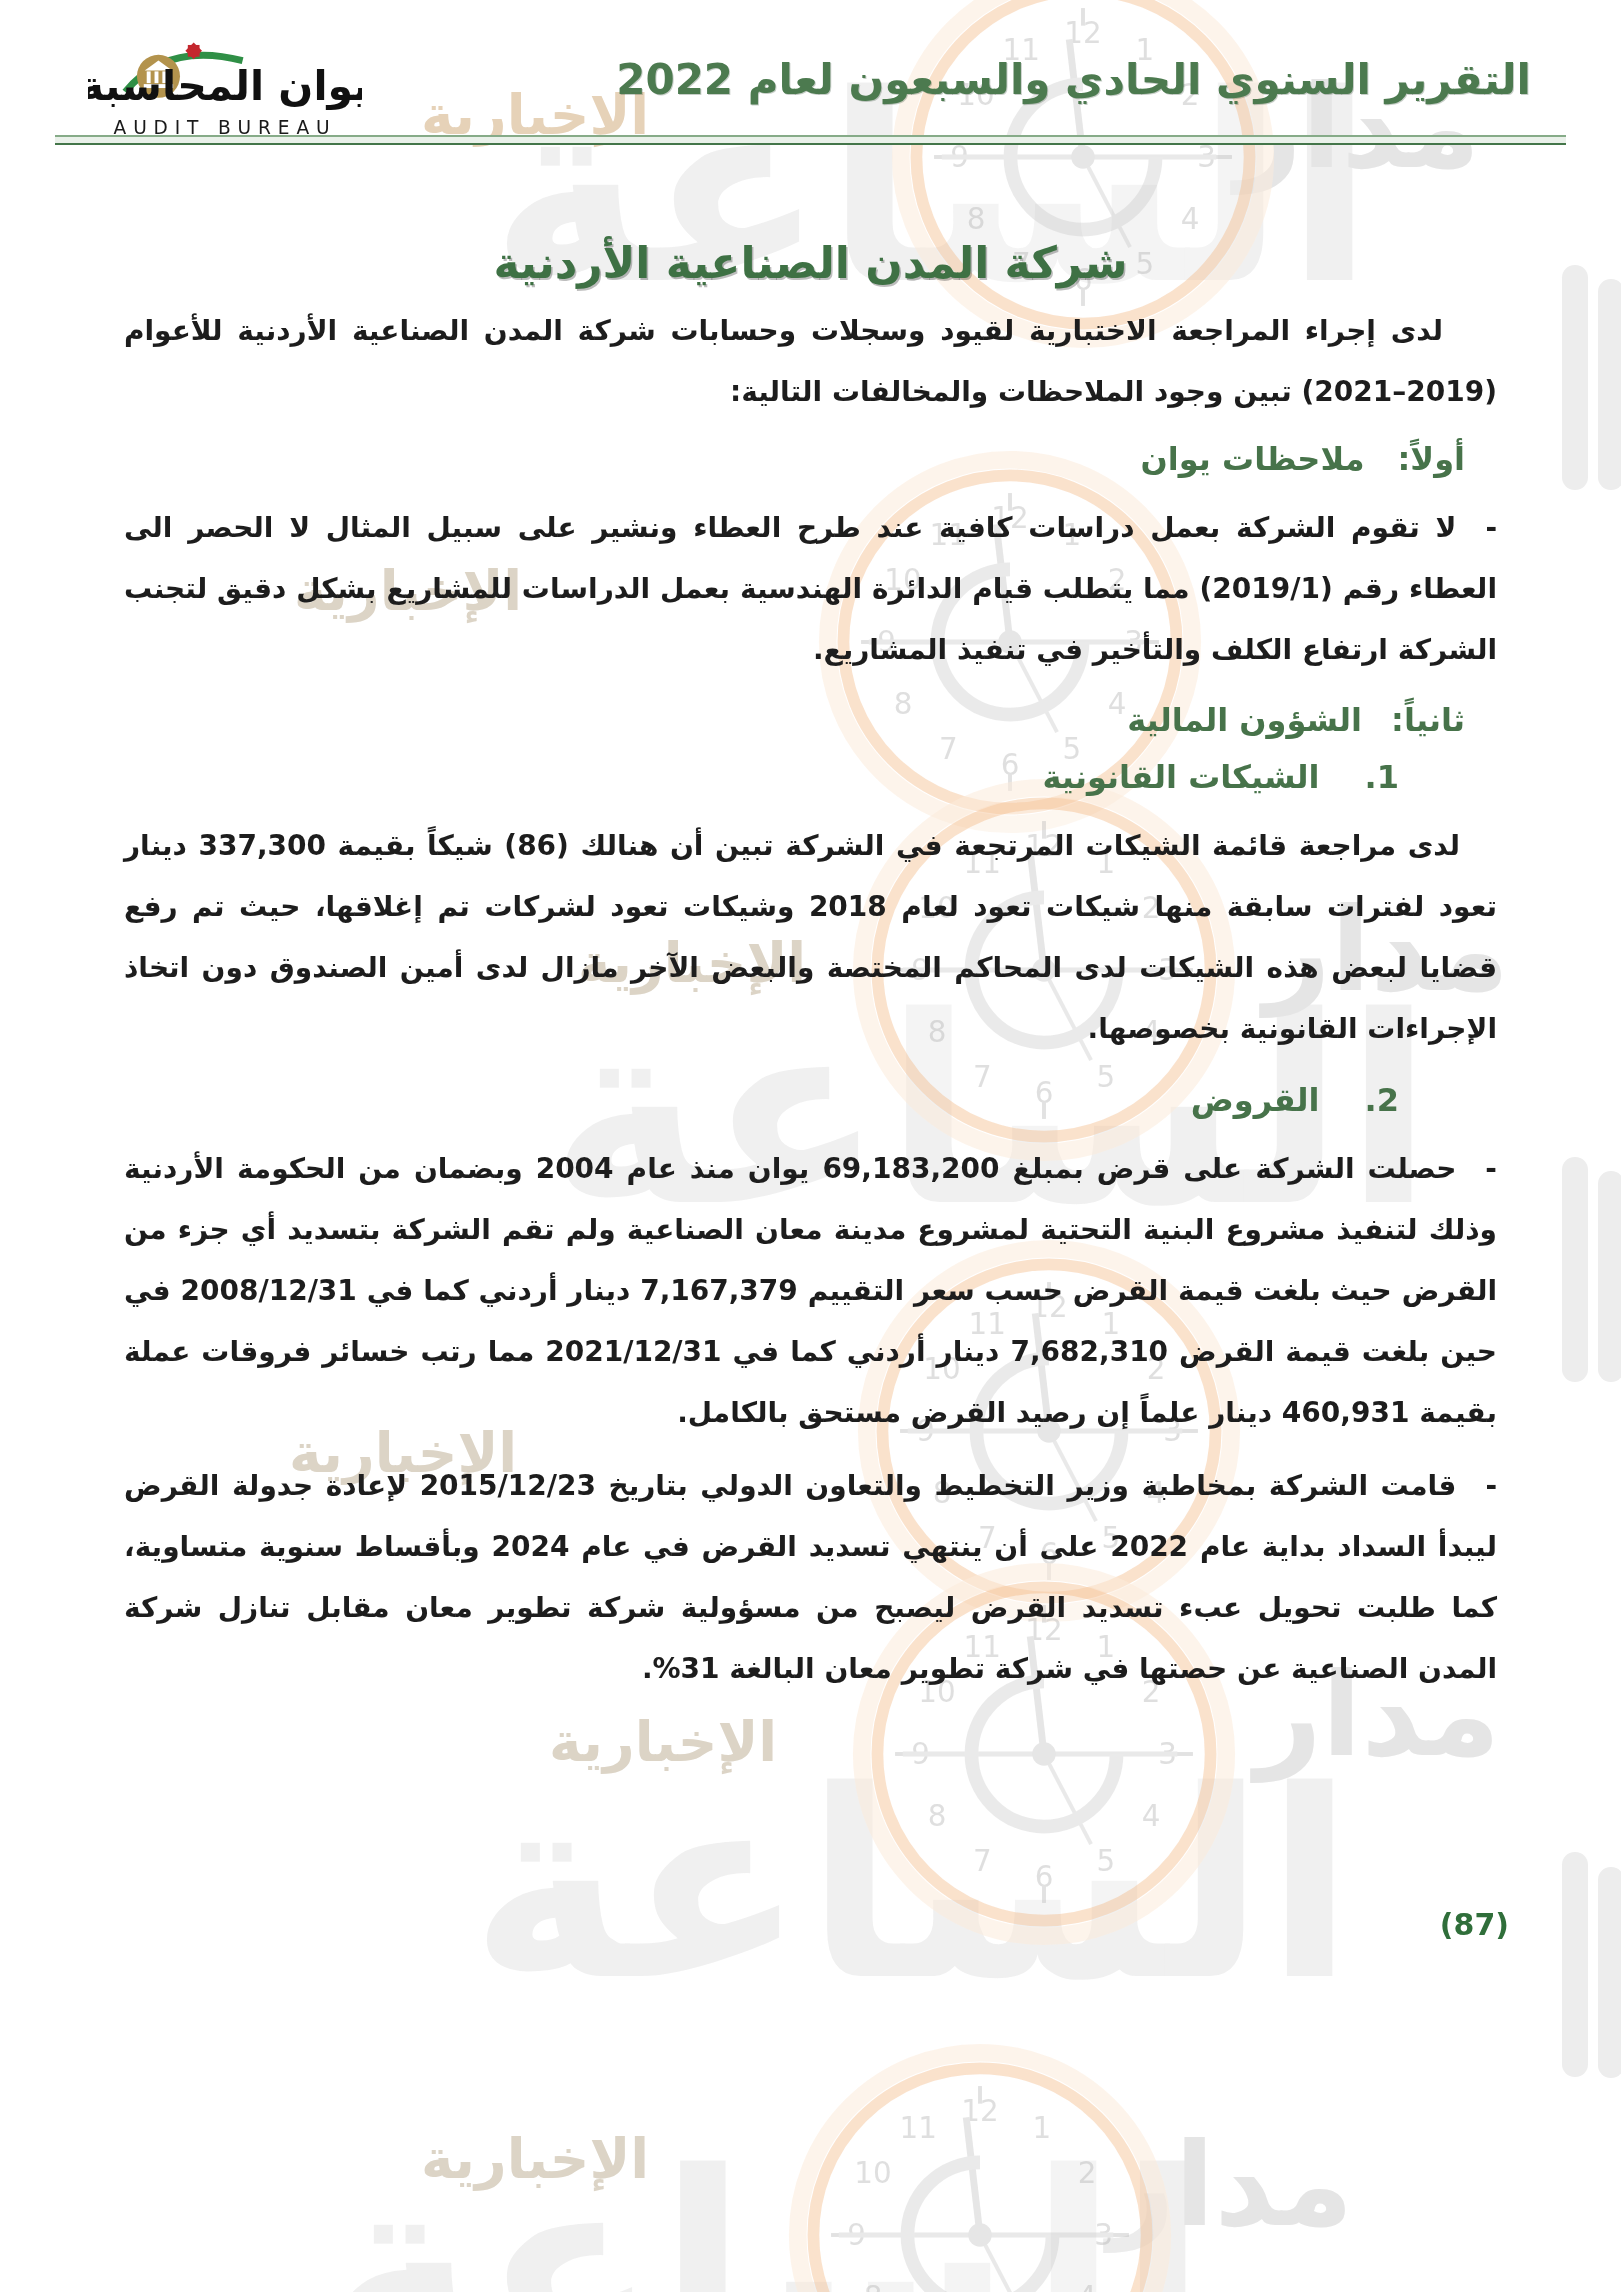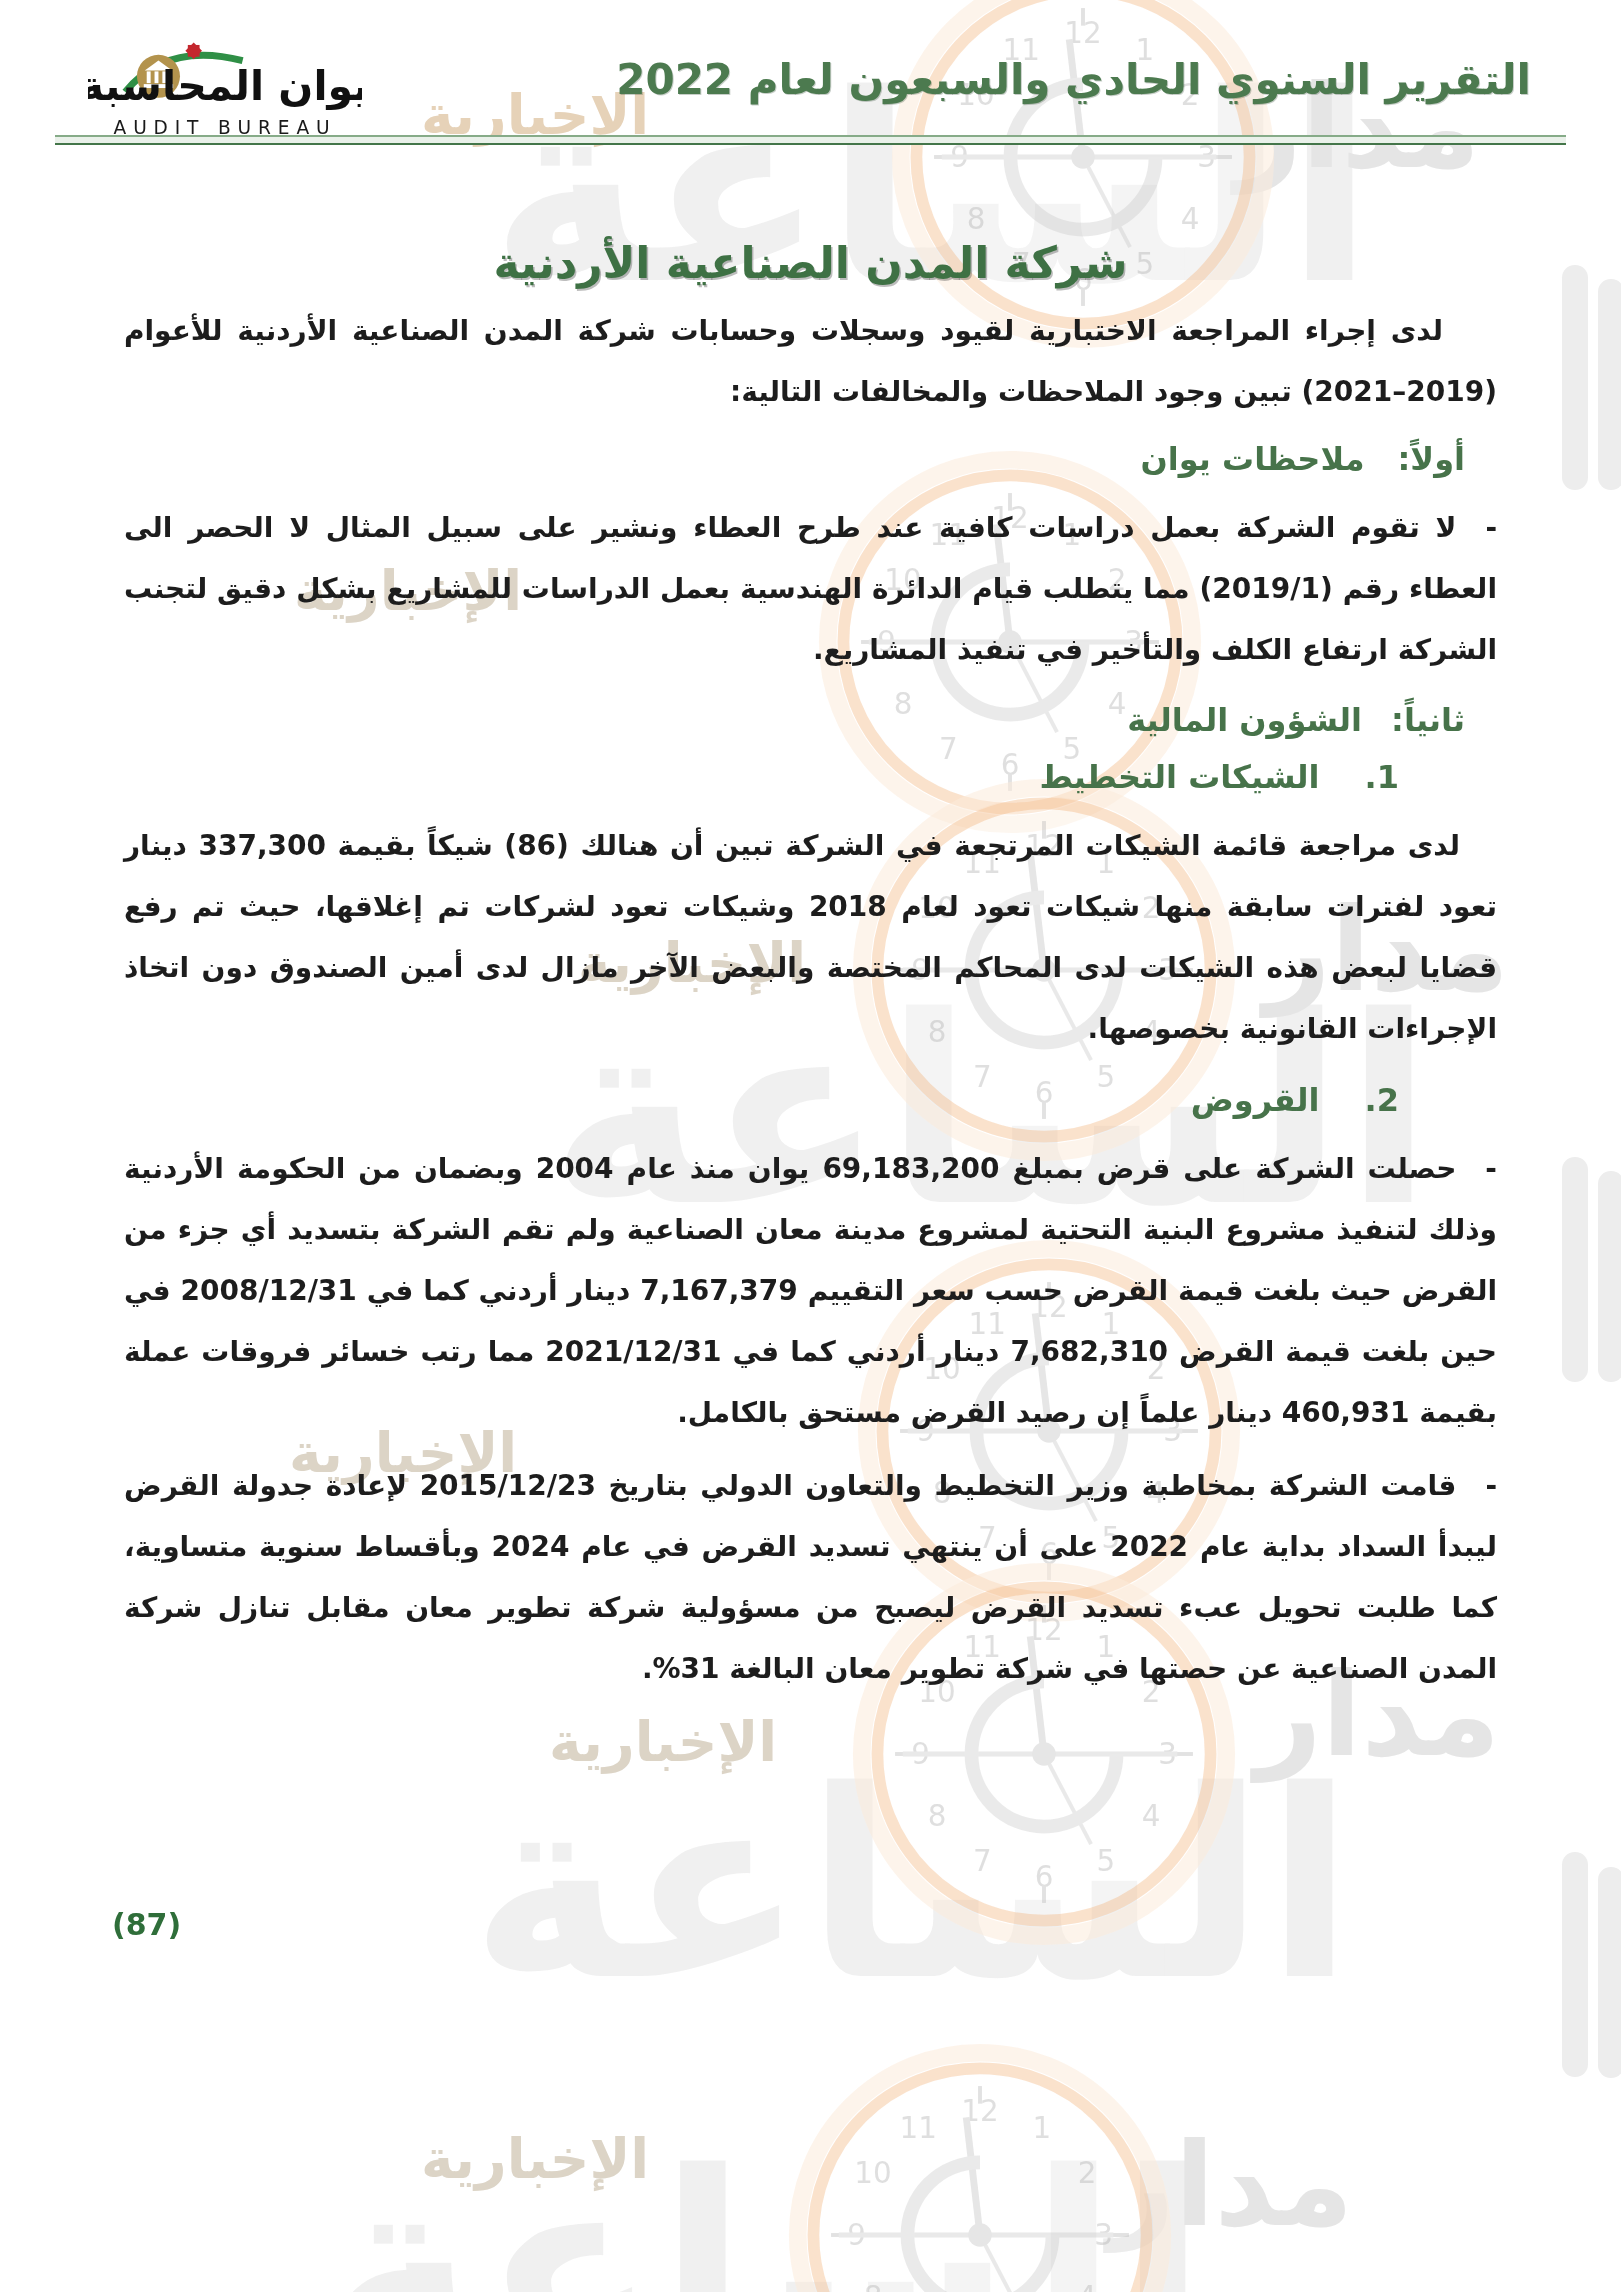--- a/index.html
+++ b/index.html
@@ -28,21 +28,21 @@
   .intro{margin-top:25.5px;text-indent:54px;}
   .sec-h{display:flex;align-items:baseline;font-size:32px;font-weight:bold;color:#47734a;line-height:51px;}
   .sec-h .lbl{flex:none;}
   .sec1{margin-top:9.8px;padding-right:44px;gap:33px;}
   .sec2{margin-top:15.7px;padding-right:44px;gap:29px;}
   .sub-h{margin-top:5.9px;padding-right:110px;gap:45px;}
   .bullet{margin-top:5.9px;}
   .bullet .dash{margin-left:29px;font-weight:bold;}
   .mt14{margin-top:13.7px;} .mt16{margin-top:15.7px;} .mt8{margin-top:7.8px;} .mt4{margin-top:3.9px;}
   .p-indent{text-indent:37px;}
-  .pagenum{margin-top:208px;text-align:left;font-size:30px;font-weight:bold;color:#2f6e3a;}
+  .pagenum{margin-top:208px;text-align:right;font-size:30px;font-weight:bold;color:#2f6e3a;}
 </style>
 </head>
 <body>
 
 <div class="page">
 
   <div class="wm">
     <span class="wm-word wm-alsaa" style="left:490px;top:39px;">الساعة</span>
     <span class="wm-word wm-alsaa" style="left:549px;top:961px;">الساعة</span>
     <span class="wm-word wm-alsaa" style="left:470px;top:1735px;">الساعة</span>
@@ -252,21 +252,21 @@
     <p class="body-text bullet"><span class="dash">-</span><span>لا تقوم الشركة بعمل دراسات كافية عند طرح العطاء ونشير على سبيل المثال لا الحصر الى العطاء رقم (2019/1) مما يتطلب قيام الدائرة الهندسية بعمل الدراسات للمشاريع بشكل دقيق لتجنب الشركة ارتفاع الكلف والتأخير في تنفيذ المشاريع.</span></p>
 
 
     <div class="sec-h sec2">
       <span class="lbl">ثانياً:</span>
       <span>الشؤون المالية</span>
     </div>
 
     <div class="sec-h sub-h">
       <span class="lbl">1.</span>
-      <span>الشيكات التخطيط</span>
+      <span>الشيكات القانونية</span>
     </div>
 
     <p class="body-text p-indent mt4">لدى مراجعة قائمة الشيكات المرتجعة في الشركة تبين أن هنالك (86) شيكاً بقيمة 337,300 دينار تعود لفترات سابقة منها شيكات تعود لعام 2018 وشيكات تعود لشركات تم إغلاقها، حيث تم رفع قضايا لبعض هذه الشيكات لدى المحاكم المختصة والبعض الآخر مازال لدى أمين الصندوق دون اتخاذ الإجراءات القانونية بخصوصها.</p>
 
     <div class="sec-h sub-h mt16">
       <span class="lbl">2.</span>
       <span>القروض</span>
     </div>
 
     <p class="body-text bullet mt8"><span class="dash">-</span><span>حصلت الشركة على قرض بمبلغ 69,183,200 يوان منذ عام 2004 وبضمان من الحكومة الأردنية وذلك لتنفيذ مشروع البنية التحتية لمشروع مدينة معان الصناعية ولم تقم الشركة بتسديد أي جزء من القرض حيث بلغت قيمة القرض حسب سعر التقييم 7,167,379 دينار أردني كما في 2008/12/31 في حين بلغت قيمة القرض 7,682,310 دينار أردني كما في 2021/12/31 مما رتب خسائر فروقات عملة بقيمة 460,931 دينار علماً إن رصيد القرض مستحق بالكامل.</span></p>

